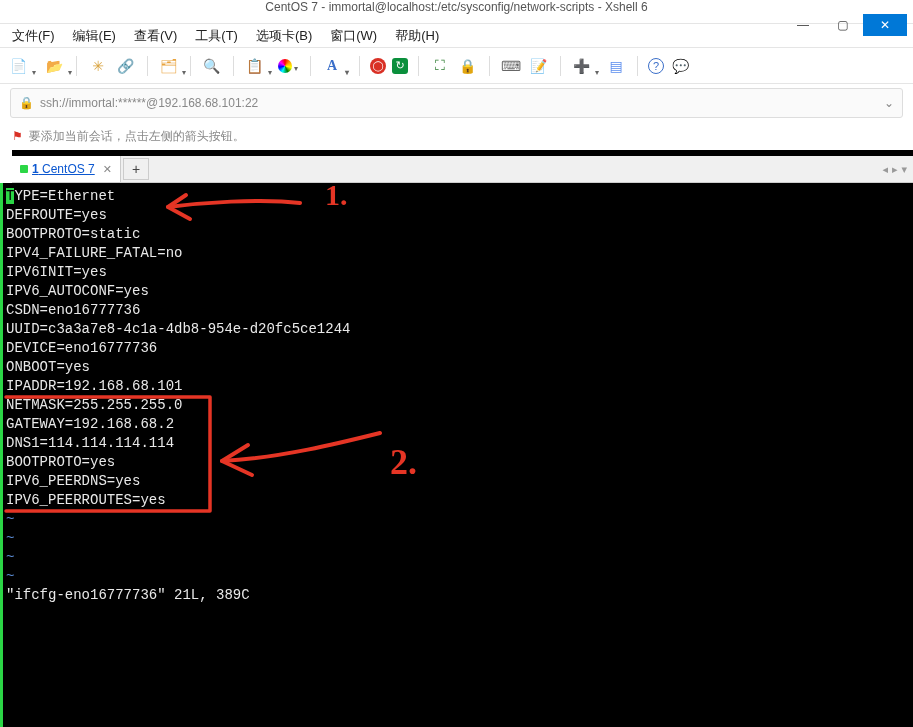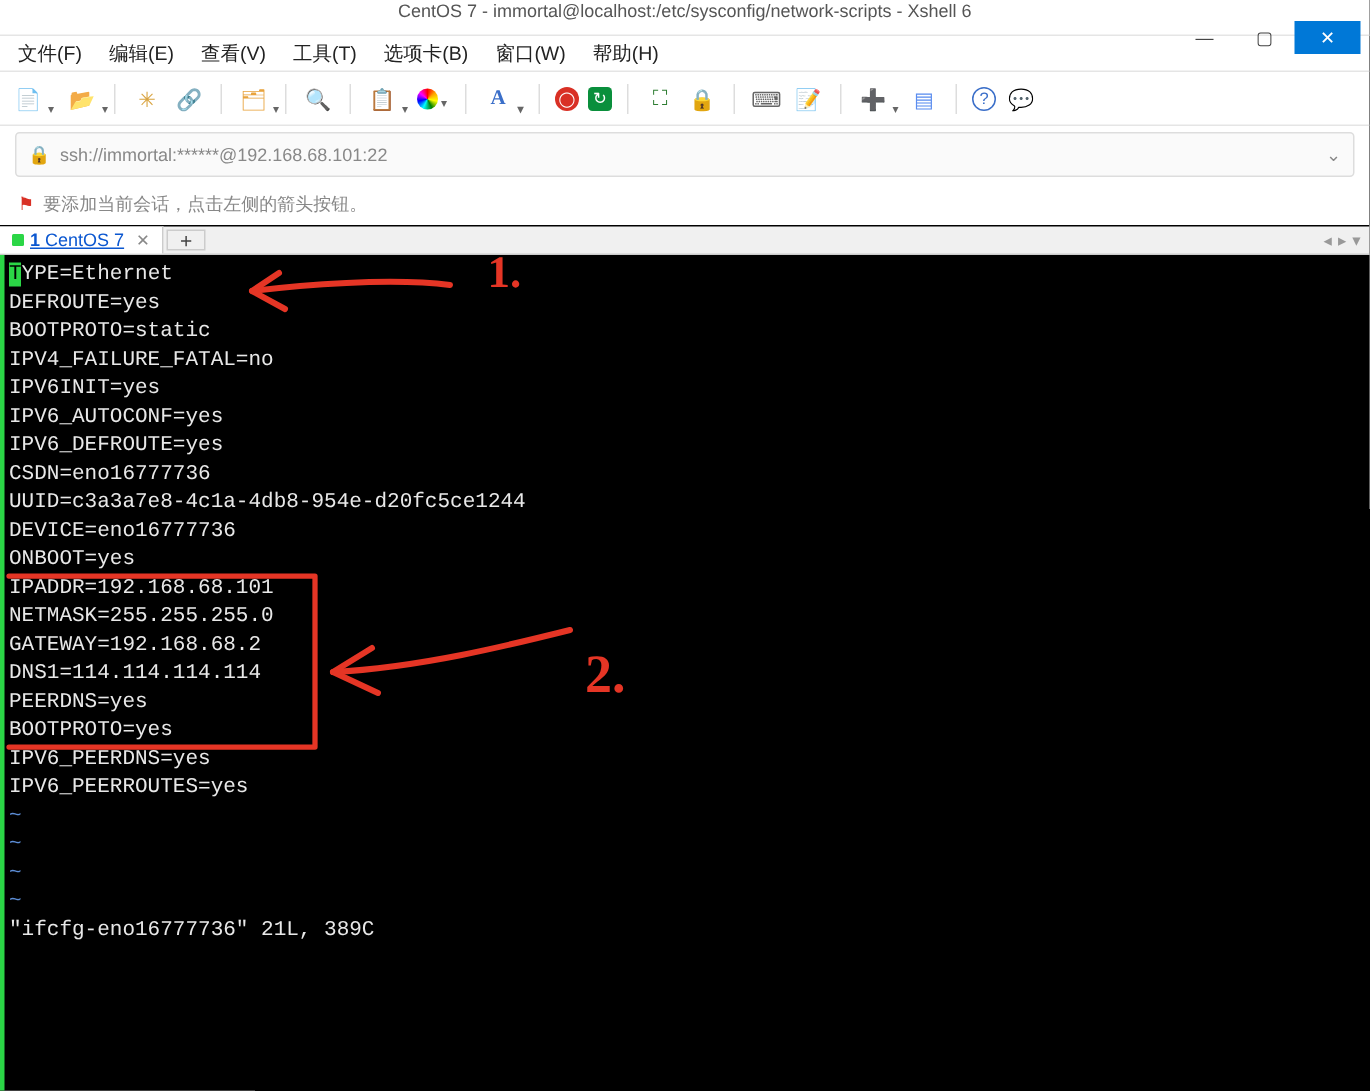--- a/index.html
+++ b/index.html
@@ -32,21 +32,21 @@
   
   .addr-bar { height: 30px; margin: 4px 10px; border: 1px solid #ddd; border-radius: 3px; display: flex; align-items: center; padding: 0 8px; color: #888; font-size: 12px; background: #fafafa; }
   .addr-bar .lock { color: #d9a441; margin-right: 6px; }
   .addr-bar .ddarrow { margin-left: auto; color: #888; }
 
   
   .hint-bar { height: 28px; display: flex; align-items: center; padding: 0 12px; color: #888; font-size: 12px; gap: 6px; }
   .hint-bar .flag { color: #d93025; }
 
   
-  .tab-strip { height: 20px; background: #f0f0f0; display: flex; align-items: stretch; border-top: 1px solid #000000; border-bottom: 1px solid #ccc; }
+  .tab-strip { height: 33px; background: #f0f0f0; display: flex; align-items: stretch; border-top: 6px solid #000000; border-bottom: 1px solid #ccc; margin-left: 12px; }
   .tab { display: flex; align-items: center; padding: 0 8px; gap: 4px; background: #fff; border-right: 1px solid #ccc; font-size: 12px; }
   .tab .dot { width: 8px; height: 8px; background: #2bd646; border-radius: 1px; }
   .tab .tabtext { color: #0b57d0; text-decoration: underline; }
   .tab .xclose { color: #888; font-size: 11px; margin-left: 4px; cursor: pointer; }
   .tab.add { background: #f0f0f0; padding: 0 8px; font-size: 14px; color: #444; border: 1px solid #ccc; margin: 2px; }
   .tab-strip .navend { margin-left: auto; display: flex; align-items: center; padding: 0 6px; color: #999; gap: 4px; font-size: 11px; }
 
   
   .terminal { background: #000; color: #e8e8e8; font-family: Consolas, "Courier New", monospace; font-size: 14px; line-height: 19px; padding: 4px 6px; height: 656px; position: relative; overflow: hidden; }
   .terminal .tline { white-space: pre; }
@@ -142,30 +142,28 @@
 
 <div class="terminal">
   <div class="green-edge"></div>
   <div id="term-lines">
       <div class="tline"><span class="cursor">T</span>YPE=Ethernet</div>
       <div class="tline">DEFROUTE=yes</div>
       <div class="tline">BOOTPROTO=static</div>
       <div class="tline">IPV4_FAILURE_FATAL=no</div>
       <div class="tline">IPV6INIT=yes</div>
       <div class="tline">IPV6_AUTOCONF=yes</div>
-      <div class="tline">IPV6_DEFROUTE=yes</div>
       <div class="tline">CSDN=eno16777736</div>
       <div class="tline">UUID=c3a3a7e8-4c1a-4db8-954e-d20fc5ce1244</div>
       <div class="tline">DEVICE=eno16777736</div>
       <div class="tline">ONBOOT=yes</div>
       <div class="tline">IPADDR=192.168.68.101</div>
       <div class="tline">NETMASK=255.255.255.0</div>
       <div class="tline">GATEWAY=192.168.68.2</div>
       <div class="tline">DNS1=114.114.114.114</div>
-      <div class="tline">PEERDNS=yes</div>
       <div class="tline">BOOTPROTO=yes</div>
       <div class="tline">IPV6_PEERDNS=yes</div>
       <div class="tline">IPV6_PEERROUTES=yes</div>
       <div class="tline tilde">~</div>
       <div class="tline tilde">~</div>
       <div class="tline tilde">~</div>
       <div class="tline tilde">~</div>
       <div class="tline">"ifcfg-eno16777736" 21L, 389C</div>
     </div>
 

